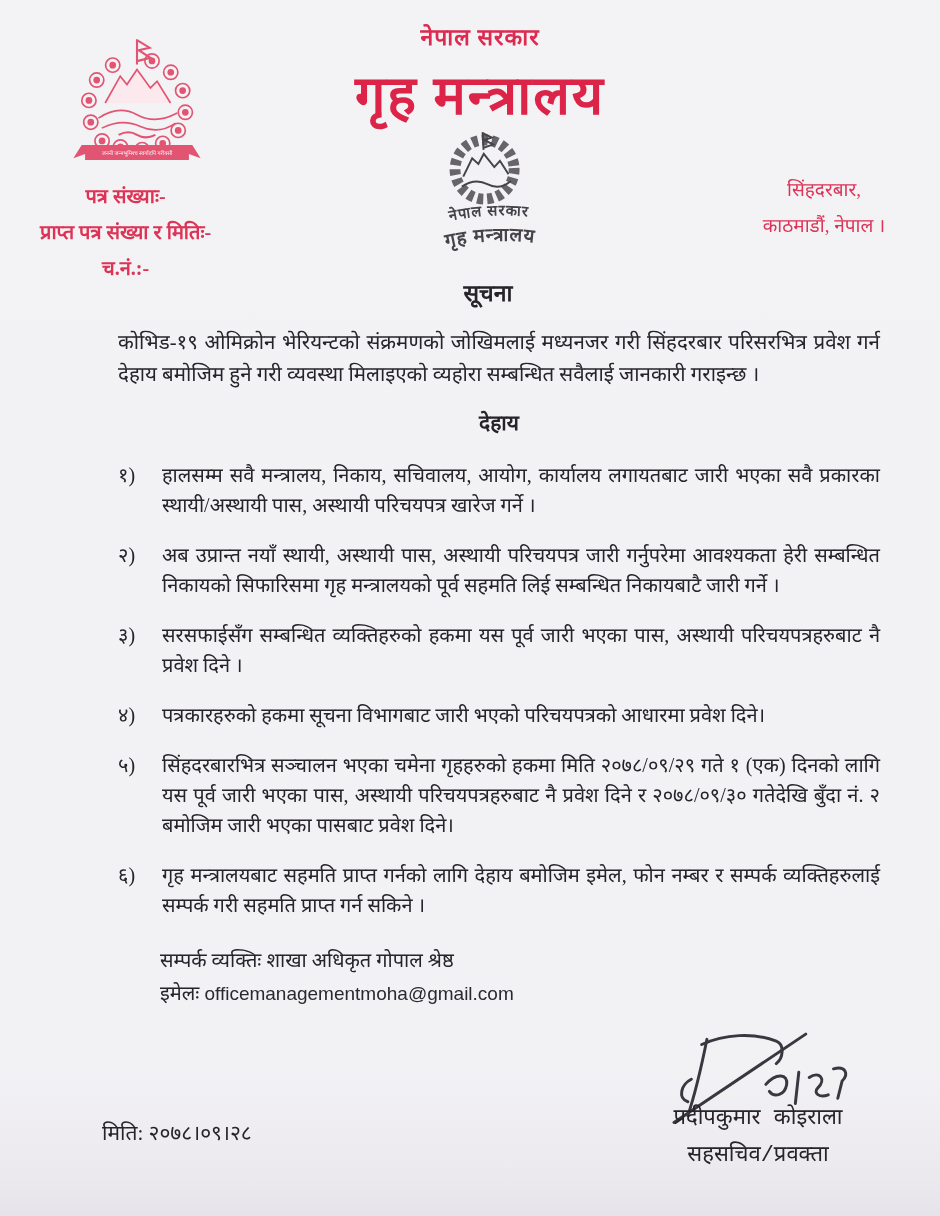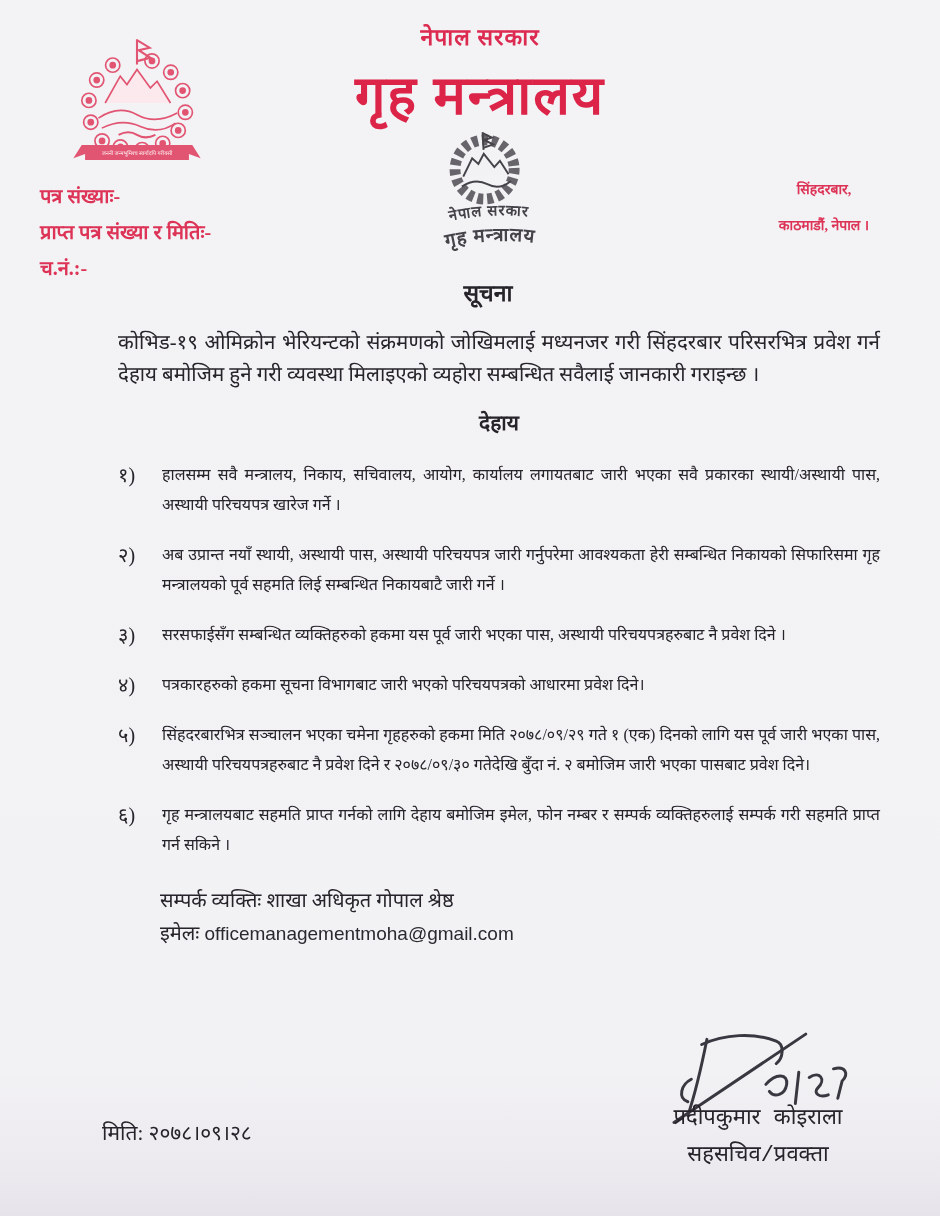--- a/index.html
+++ b/index.html
@@ -22,44 +22,44 @@
   }
   .ministry-title{
     position:absolute;top:56px;left:0;width:100%;
     text-align:center;font-size:54px;font-weight:800;
     color:#dc2348;letter-spacing:2px;
   }
   .red-emblem{position:absolute;left:66px;top:36px;width:142px;height:134px;}
   .black-stamp{position:absolute;left:398px;top:128px;width:180px;height:134px;opacity:.88;}
   .ref-fields{
     position:absolute;left:40px;top:178px;
-    color:#dd3356;font-size:20px;font-weight:bold;line-height:36px;
+    color:#dd3356;font-size:20px;font-weight:bold;line-height:36px;text-align:center;
   }
   .address{
     position:absolute;right:36px;top:172px;width:200px;
-    text-align:center;color:#dd3356;font-size:14px;font-weight:bold;line-height:36px;
+    text-align:center;color:#dd3356;font-size:19px;font-weight:normal;line-height:36px;
   }
   
   .notice-title{
     position:absolute;top:276px;left:8px;width:100%;
     text-align:center;font-size:23px;font-weight:bold;
   }
   .intro{
     position:absolute;left:118px;right:80px;top:326px;
     font-size:20.5px;line-height:32px;text-align:justify;
   }
   .flow{
     position:absolute;left:118px;right:80px;top:408px;
   }
   .list-heading{
     text-align:center;font-size:21px;font-weight:bold;line-height:30px;margin:0 0 22px 0;
   }
   .item{display:flex;margin:0 0 20px 0;}
   .item .num{flex:0 0 44px;font-size:20px;line-height:30px;}
-  .item .txt{flex:1;font-size:16px;line-height:30px;text-align:justify;}
+  .item .txt{flex:1;font-size:20px;line-height:30px;text-align:justify;}
   .contact{
     margin:24px 0 0 42px;font-size:20px;line-height:33px;
   }
   .contact .email{
     font-family:Liberation Sans, sans-serif;
     font-size:19px;color:#2a2930;
   }
   
   .signature{position:absolute;left:632px;top:1022px;width:240px;height:104px;}
   .signer{

